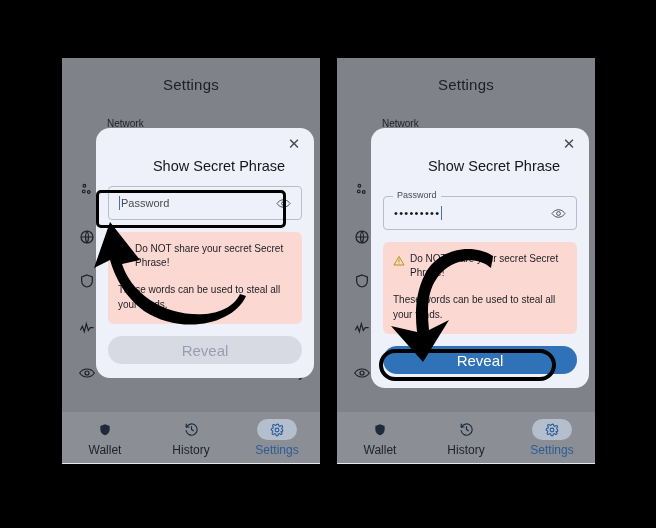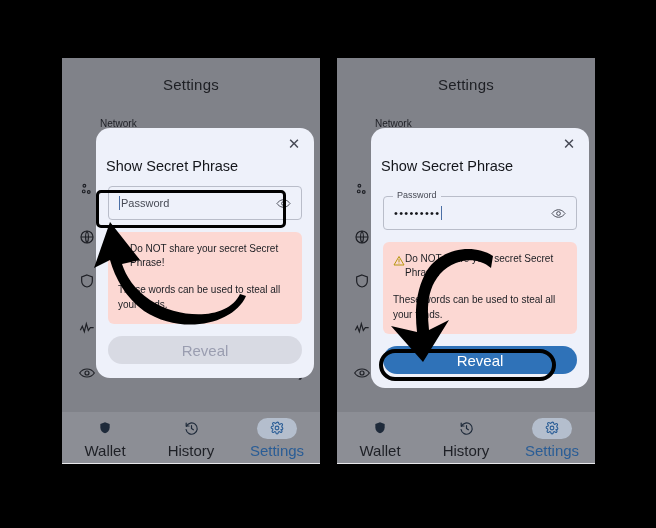--- a/index.html
+++ b/index.html
@@ -18,21 +18,21 @@
   #phone-left{left:62px;}
   #phone-right{left:337px;}
   .phone::after{content:"";position:absolute;left:0;right:0;bottom:0;height:1px;background:#e9e9ec;}
 
   
   .screen-title{
     position:absolute;left:0;right:0;top:18px;text-align:center;
     font-size:15px;color:#1d1f24;letter-spacing:.2px;
   }
   .section-label{
-    position:absolute;left:38px;top:60px;font-size:10px;color:#1e2026;
+    position:absolute;left:45px;top:60px;font-size:10px;color:#1e2026;
   }
   .rows{position:absolute;left:0;right:0;top:52px;bottom:52px;}
   .row{
     position:absolute;left:0;right:0;height:46px;display:flex;align-items:center;
     padding:0 12px;box-sizing:border-box;
   }
   .row-ico{width:26px;flex:0 0 26px;display:flex;align-items:center;justify-content:center;color:#1e2026;}
   .row-spacer{flex:1;}
   .chev{color:#2a2c33;font-size:11px;line-height:1;padding-right:2px;}
   .toggle{
@@ -44,35 +44,35 @@
   
   .bottomnav{
     position:absolute;left:0;right:0;bottom:0;height:52px;background:#8c8e95;
     display:flex;align-items:center;justify-content:space-around;
   }
   .navitem{display:flex;flex-direction:column;align-items:center;gap:3px;width:64px;}
   .navpill{
     width:40px;height:21px;border-radius:11px;display:flex;align-items:center;justify-content:center;
   }
   .navitem.active .navpill{background:#b4becd;}
-  .navlabel{font-size:15px;color:#1e2026;text-align:right;}
+  .navlabel{font-size:12px;color:#1e2026;text-align:right;}
   .navitem.active .navlabel{color:#2a5d96;}
 
   
   .dialog{
     position:absolute;left:34px;right:6px;top:70px;
     background:#eef1fa;border-radius:14px;
     padding:0 0 14px 0;box-sizing:border-box;
   }
   .dlg-close{
     position:absolute;right:12px;top:8px;width:16px;height:16px;
     color:#474a55;font-size:15px;line-height:16px;text-align:center;cursor:pointer;
   }
   .dlg-title{
-    font-size:14.5px;color:#14161b;padding:30px 26px 12px 10px;
+    text-align:center;font-size:14.5px;color:#14161b;padding:30px 26px 12px 10px;margin-left:44px;
   }
 
   
   .pw-plain{
     position:relative;margin:0 12px;height:34px;background:#eef1fa;
     border:1px solid #b9bdc9;border-radius:4px;box-sizing:border-box;
     display:flex;align-items:center;padding:0 10px;
   }
   .pw-caret{width:1px;height:14px;background:#4a6fa5;margin-right:1px;}
   .pw-placeholder{font-size:11px;color:#474a55;}
@@ -88,21 +88,21 @@
     position:absolute;left:9px;top:-7px;background:#eef1fa;padding:0 4px;
     font-size:9px;color:#474a55;
   }
   .pw-dots{font-size:11px;color:#14161b;letter-spacing:1.3px;}
 
   
   .warnbox{
     margin:12px 12px 0 12px;background:#fcd8d3;border-radius:6px;
     padding:10px 10px 12px 10px;position:relative;
   }
-  .warn-line{display:flex;align-items:flex-start;}
+  .warn-line{display:flex;gap:5px;align-items:flex-start;}
   .warn-ico{flex:0 0 12px;margin-top:1px;}
   .warn-strong{font-size:10px;color:#1b1d22;line-height:1.35;}
   .warn-body{font-size:10px;color:#1b1d22;line-height:1.45;margin-top:14px;}
 
   
   .reveal{
     margin:12px 12px 0 12px;height:28px;border-radius:14px;
     display:flex;align-items:center;justify-content:center;
     font-size:15px;
   }

